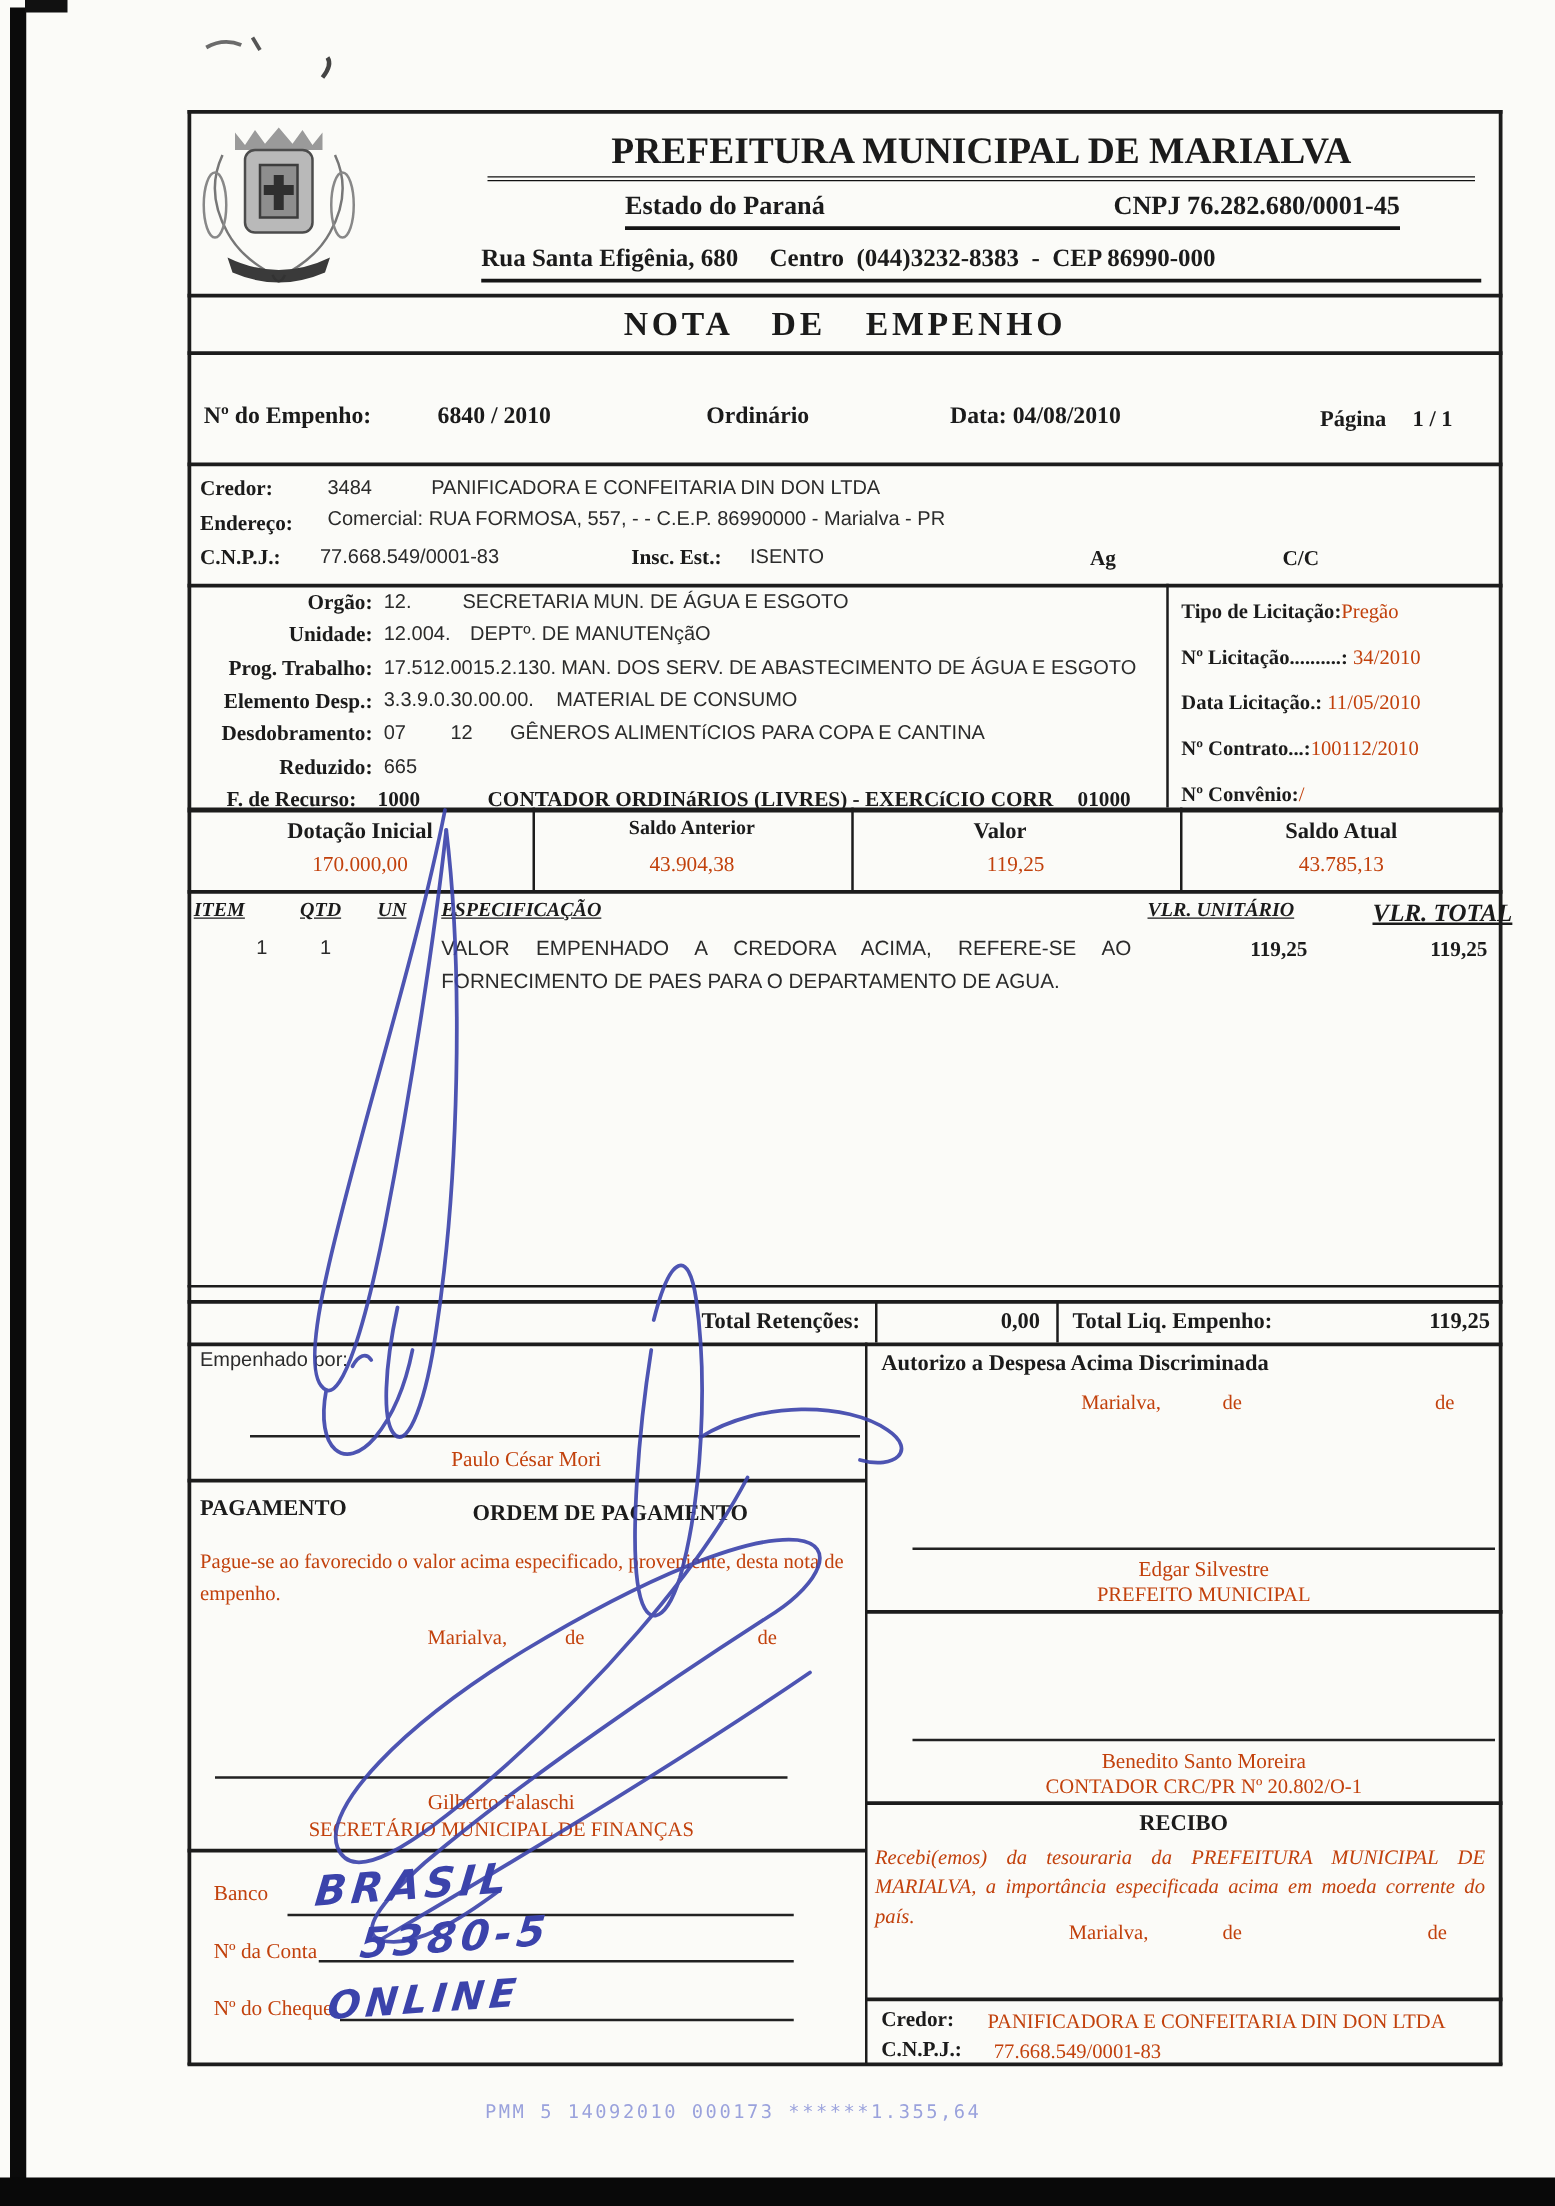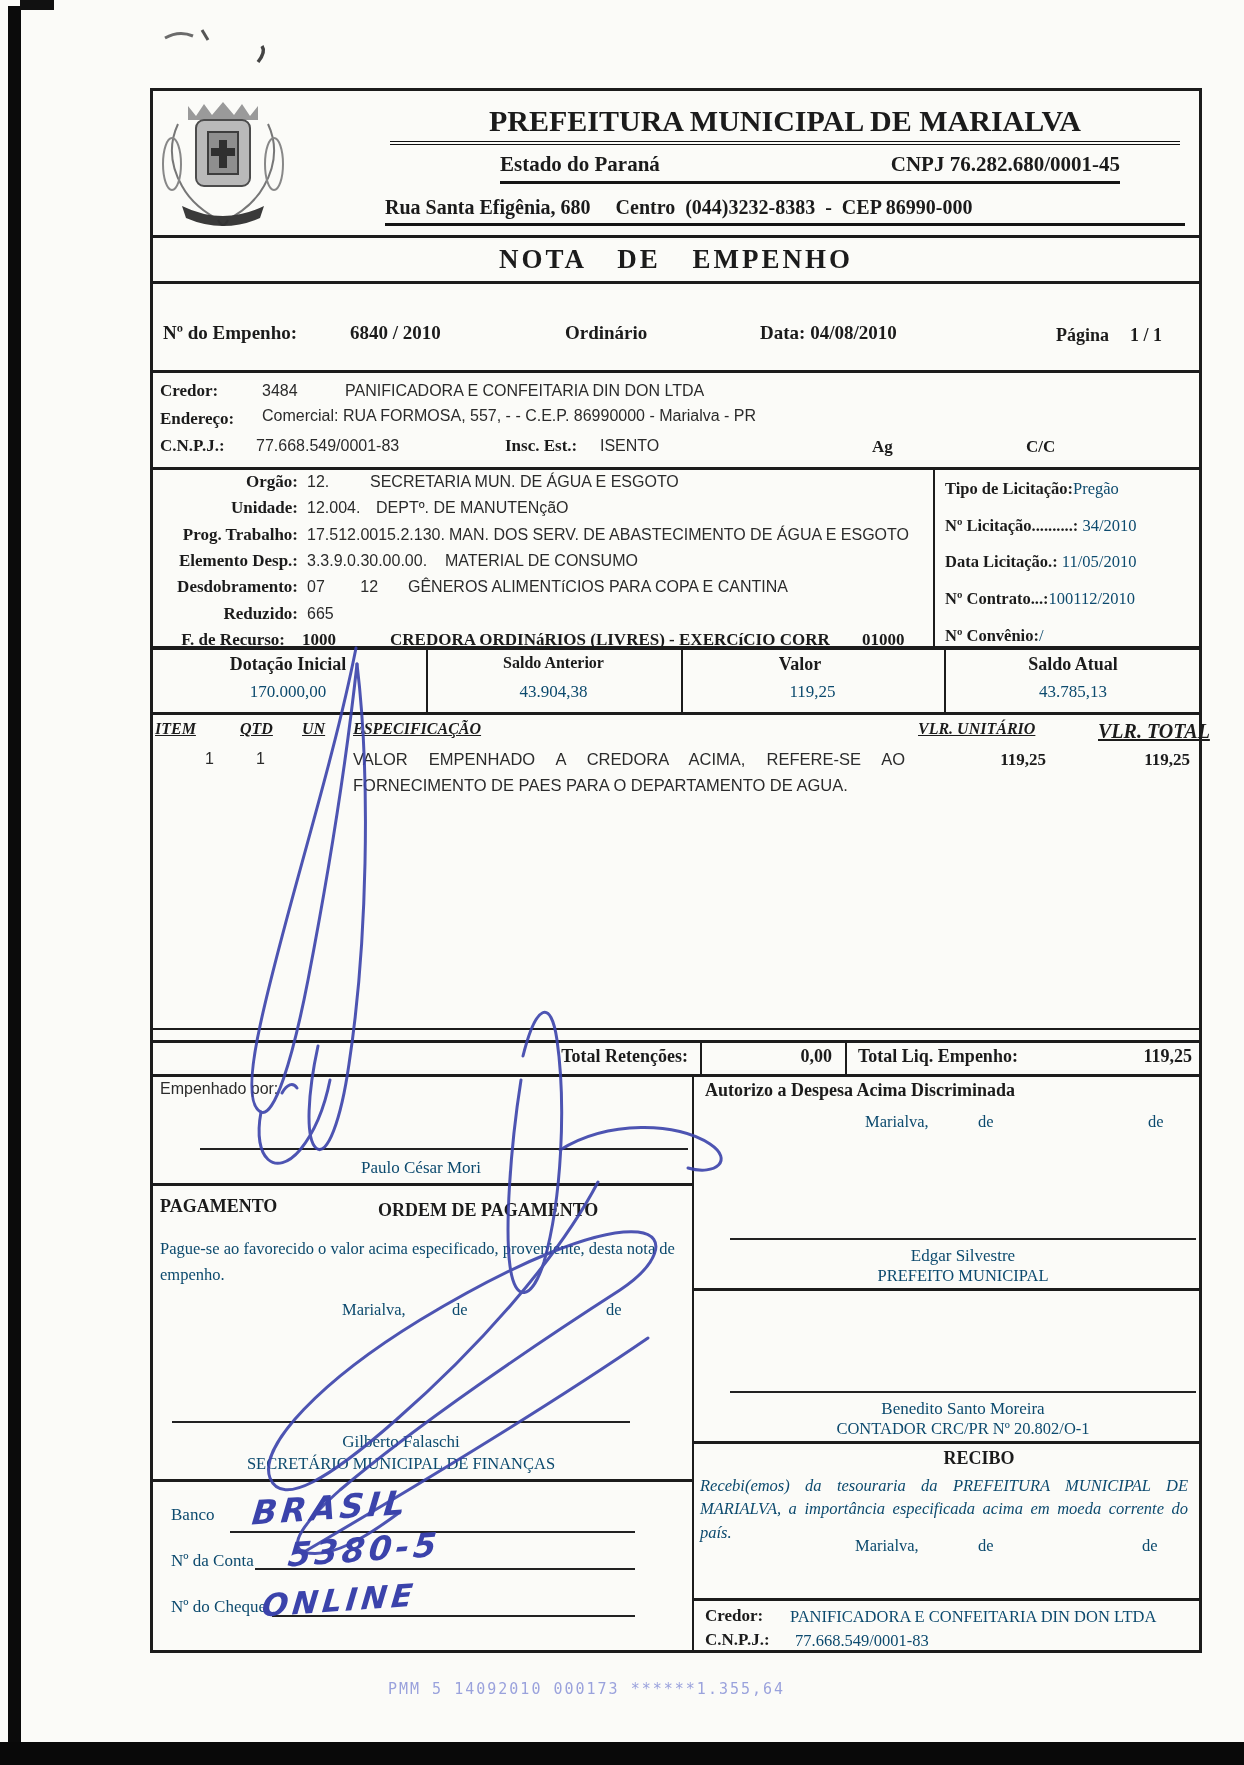--- a/index.html
+++ b/index.html
@@ -1,21 +1,21 @@
 <!DOCTYPE html>
 <html lang="pt"><head>
 <meta charset="utf-8">
 <style>
   html,body{margin:0;padding:0;background:#eceae6;}
   .page{position:relative;width:1244px;height:1765px;background:#fbfbf8;overflow:hidden;
         font-family:"Liberation Serif",serif;color:#1e1e1e;}
   .abs{position:absolute;}
   .lbl{font-family:"Liberation Serif",serif;font-weight:bold;color:#1b1b1b;}
   .val{font-family:"Liberation Sans",sans-serif;color:#2b2b2b;}
-  .ser{font-family:"Liberation Serif",serif;color:#0c4a6e;}
+  .ser{font-family:"Liberation Serif",serif;color:#c2410c;}
   .hline{position:absolute;background:#1c1c1c;height:2px;}
   .vline{position:absolute;background:#1c1c1c;width:2px;}
   .thin{height:2px;background:#222;}
   .ctr{text-align:center;}
   .rt{text-align:right;}
   .hand{position:absolute;font-family:"DejaVu Sans",sans-serif;font-style:italic;font-weight:bold;
         color:#3b43ab;letter-spacing:4px;transform:rotate(-4deg) skewX(-10deg);z-index:60;}
   .matrix{font-family:"DejaVu Sans Mono",monospace;color:#8a93d8;opacity:.85;letter-spacing:2px;}
   .just1{text-align:justify;-moz-text-align-last:justify;text-align-last:justify;}
   .pen{position:absolute;left:0;top:0;z-index:50;pointer-events:none;}
@@ -109,21 +109,21 @@
 
   <div class="abs lbl rt" style="left:150px;top:577px;width:148px;font-size:17px;">Desdobramento:</div>
   <div class="abs val" style="left:307px;top:578px;font-size:16px;white-space:pre;">07        12</div>
   <div class="abs val" style="left:408px;top:578px;font-size:16px;">GÊNEROS ALIMENTíCIOS PARA COPA E CANTINA</div>
 
   <div class="abs lbl rt" style="left:150px;top:604px;width:148px;font-size:17px;">Reduzido:</div>
   <div class="abs val" style="left:307px;top:605px;font-size:16px;white-space:pre;">665</div>
 
   <div class="abs lbl rt" style="left:150px;top:630px;width:135px;font-size:17px;">F. de Recurso:</div>
   <div class="abs lbl" style="left:302px;top:630px;font-size:17px;white-space:pre;">1000</div>
-  <div class="abs lbl" style="left:390px;top:630px;font-size:17px;">CREDORA ORDINáRIOS (LIVRES) - EXERCíCIO CORR</div>
+  <div class="abs lbl" style="left:390px;top:630px;font-size:17px;">CONTADOR ORDINáRIOS (LIVRES) - EXERCíCIO CORR</div>
   <div class="abs lbl" style="left:862px;top:630px;font-size:17px;">01000</div>
 
   <div class="abs" style="left:945px;top:479px;font-size:16.5px;">
     <span class="lbl">Tipo de Licitação:</span><span class="ser">Pregão</span>
   </div>
   <div class="abs" style="left:945px;top:516px;font-size:16.5px;">
     <span class="lbl">Nº Licitação..........:</span> <span class="ser">34/2010</span>
   </div>
   <div class="abs" style="left:945px;top:552px;font-size:16.5px;">
     <span class="lbl">Data Licitação.:</span> <span class="ser">11/05/2010</span>
@@ -210,21 +210,21 @@
   <div class="abs thin" style="left:730px;top:1238px;width:466px;"></div>
   <div class="abs ser ctr" style="left:730px;top:1266px;width:466px;font-size:16.5px;">PREFEITO MUNICIPAL</div>
   <div class="abs ser ctr" style="left:730px;top:1246px;width:466px;font-size:17px;">Edgar Silvestre</div>
   <div class="hline" style="left:692px;top:1288px;width:510px;height:3px;"></div>
 
   <div class="abs thin" style="left:730px;top:1391px;width:466px;"></div>
   <div class="abs ser ctr" style="left:730px;top:1399px;width:466px;font-size:17px;">Benedito Santo Moreira</div>
   <div class="abs ser ctr" style="left:730px;top:1419px;width:466px;font-size:16.5px;">CONTADOR CRC/PR Nº 20.802/O-1</div>
   <div class="hline" style="left:692px;top:1441px;width:510px;height:3px;"></div>
 
-  <div class="abs lbl ctr" style="left:692px;top:1448px;width:510px;font-size:18px;margin-left:32px;">RECIBO</div>
+  <div class="abs lbl ctr" style="left:692px;top:1448px;width:510px;font-size:18px;">RECIBO</div>
   <div class="abs ser" style="left:700px;top:1474px;width:488px;font-size:16.5px;line-height:1.42;text-align:justify;font-style:italic;">Recebi(emos) da tesouraria da PREFEITURA MUNICIPAL DE MARIALVA, a importância especificada acima em moeda corrente do país.</div>
   <div class="abs ser" style="left:855px;top:1536px;font-size:16.5px;">Marialva,</div>
   <div class="abs ser" style="left:978px;top:1536px;font-size:16.5px;">de</div>
   <div class="abs ser" style="left:1142px;top:1536px;font-size:16.5px;">de</div>
   <div class="hline" style="left:692px;top:1598px;width:510px;height:3px;"></div>
   <div class="abs lbl" style="left:705px;top:1606px;font-size:17px;">Credor:</div>
   <div class="abs ser" style="left:790px;top:1607px;font-size:16.5px;">PANIFICADORA E CONFEITARIA DIN DON LTDA</div>
   <div class="abs lbl" style="left:705px;top:1630px;font-size:17px;">C.N.P.J.:</div>
   <div class="abs ser" style="left:795px;top:1631px;font-size:16.5px;">77.668.549/0001-83</div>
 

